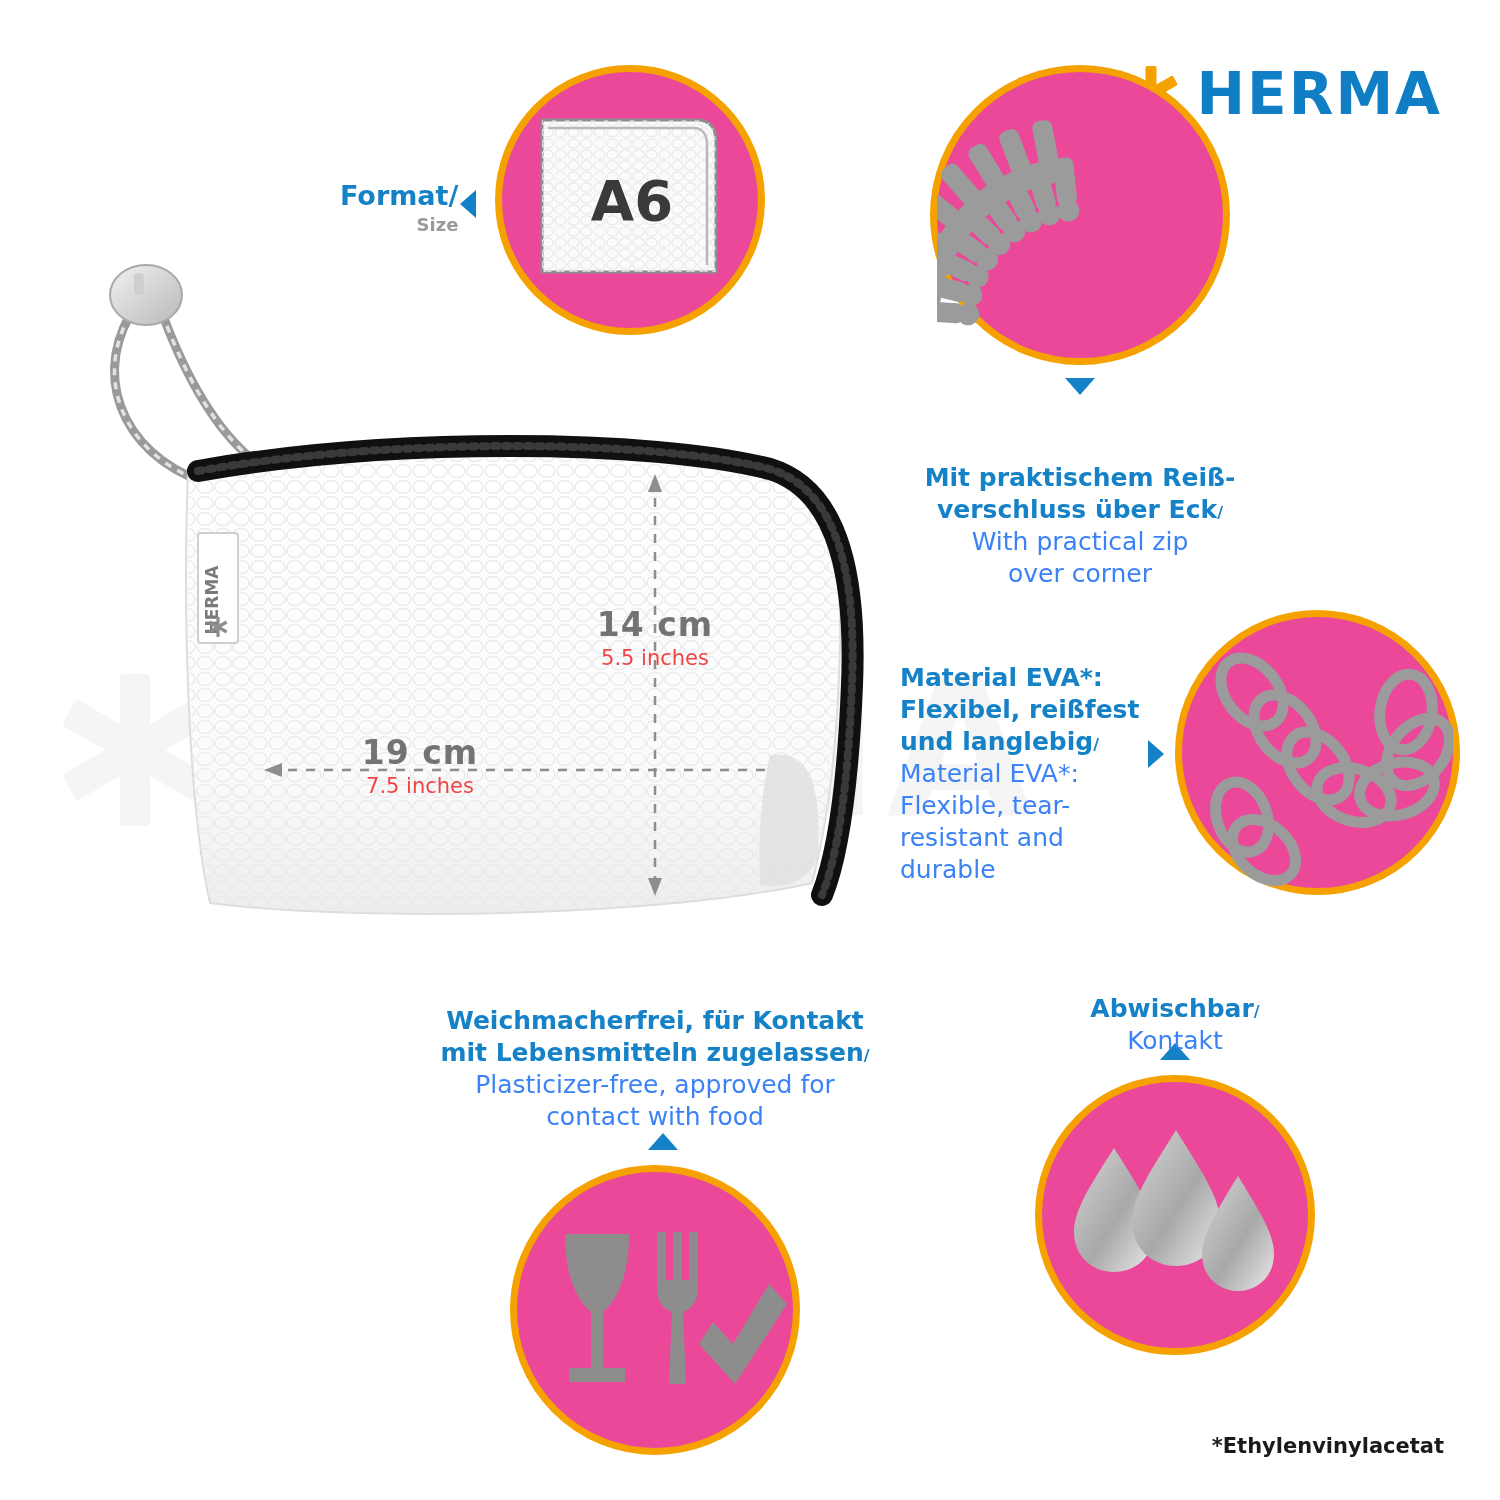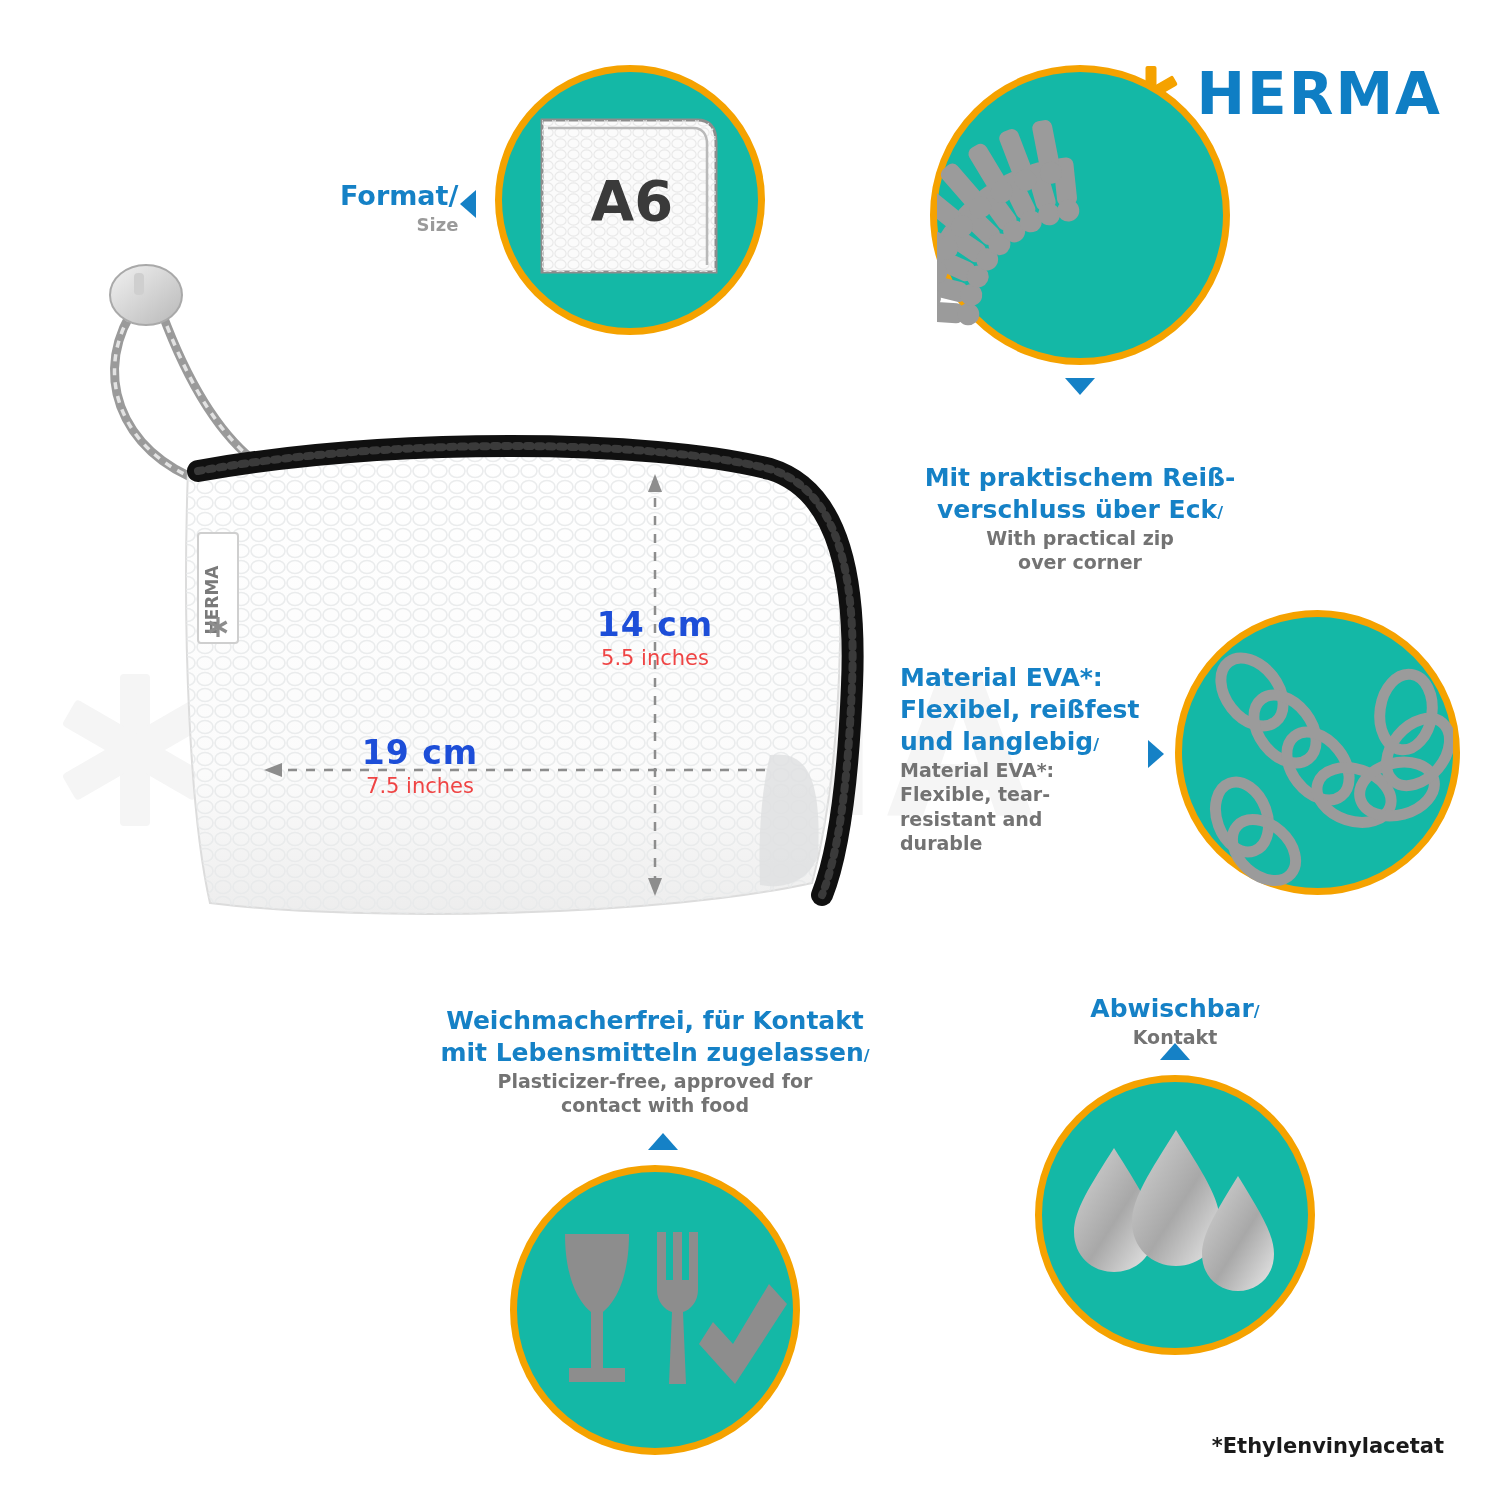--- a/index.html
+++ b/index.html
@@ -37,44 +37,44 @@
     border-radius:2px;transform-origin:50% 50%;
   }
   .brand-star span:nth-child(1){transform:translate(-50%,-50%) rotate(0deg);}
   .brand-star span:nth-child(2){transform:translate(-50%,-50%) rotate(60deg);}
   .brand-star span:nth-child(3){transform:translate(-50%,-50%) rotate(120deg);}
   .brand-name{font-size:58px;font-weight:bold;color:#0f7ec4;letter-spacing:2px;}
 
   
   .circle{
     position:absolute;border:7px solid #f5a200;border-radius:50%;
-    background:#14b8a6;box-sizing:border-box;
+    background:#ec4899;box-sizing:border-box;
   }
 
   
   .caption{position:absolute;text-align:center;line-height:1.28;}
   .caption .de{color:#1581c6;font-weight:bold;font-size:25px;}
-  .caption .en{color:#737373;font-weight:bold;font-size:19px;}
+  .caption .en{color:#3b82f6;font-weight:normal;font-size:25px;}
   .caption .slash{color:#1581c6;font-weight:bold;}
 
   
   .tri{position:absolute;width:0;height:0;}
   .tri.down{border-left:15px solid transparent;border-right:15px solid transparent;border-top:17px solid #1581c6;}
   .tri.up{border-left:15px solid transparent;border-right:15px solid transparent;border-bottom:17px solid #1581c6;}
   .tri.left{border-top:14px solid transparent;border-bottom:14px solid transparent;border-right:16px solid #1581c6;}
   .tri.right{border-top:14px solid transparent;border-bottom:14px solid transparent;border-left:16px solid #1581c6;}
 
   
   .format-label{position:absolute;left:340px;top:178px;text-align:right;line-height:1.3;}
   .format-label .de{color:#1581c6;font-weight:bold;font-size:27px;}
   .format-label .en{color:#9a9a9a;font-weight:bold;font-size:18px;}
 
   
   .dim{position:absolute;text-align:center;color:#555;}
-  .dim .big{font-size:33px;font-weight:bold;color:#1d4ed8;letter-spacing:1px;}
+  .dim .big{font-size:33px;font-weight:bold;color:#737373;letter-spacing:1px;}
   .dim .small{font-size:21px;color:#ef4444;margin-top:2px;}
 
   .footnote{position:absolute;right:56px;bottom:42px;font-size:21px;font-weight:bold;color:#1a1a1a;}
 </style>
 </head>
 <body>
 
 <div class="stage">
 
   <div class="watermark">

